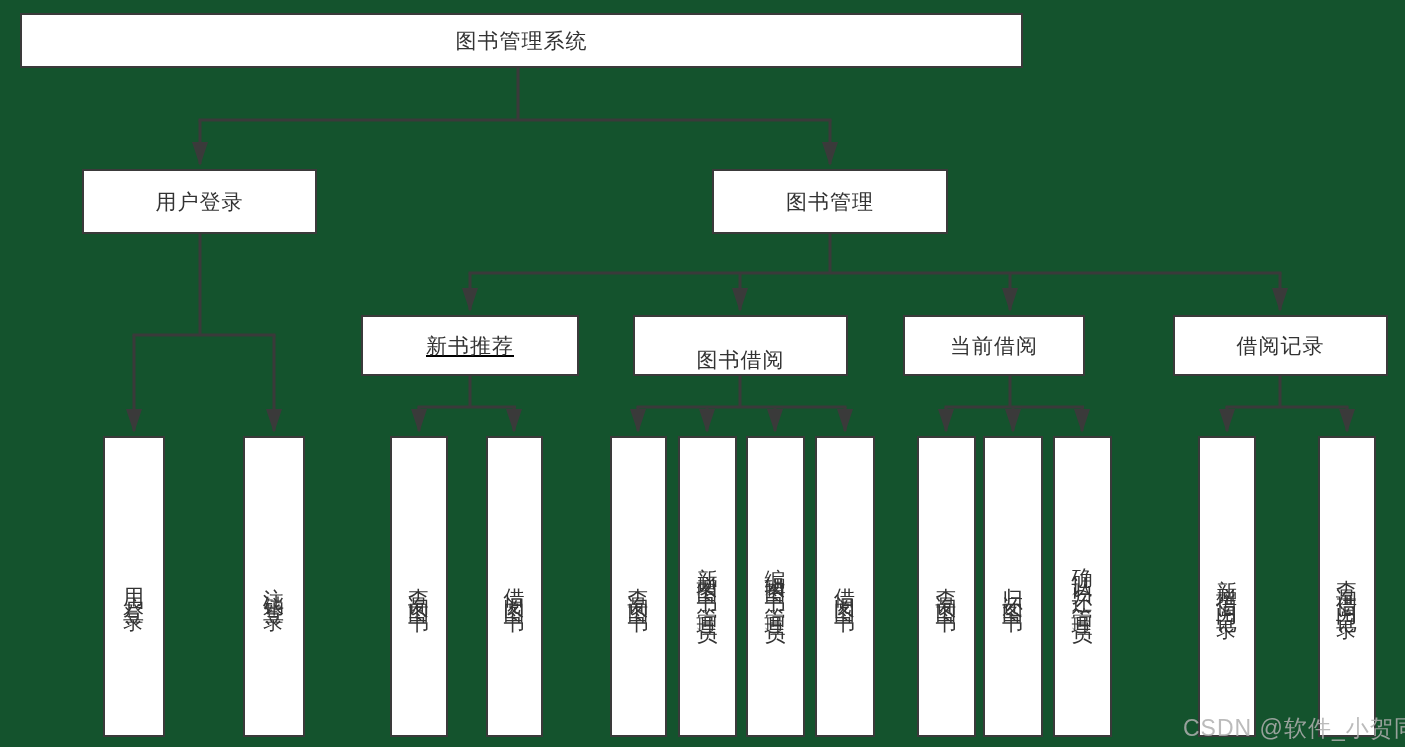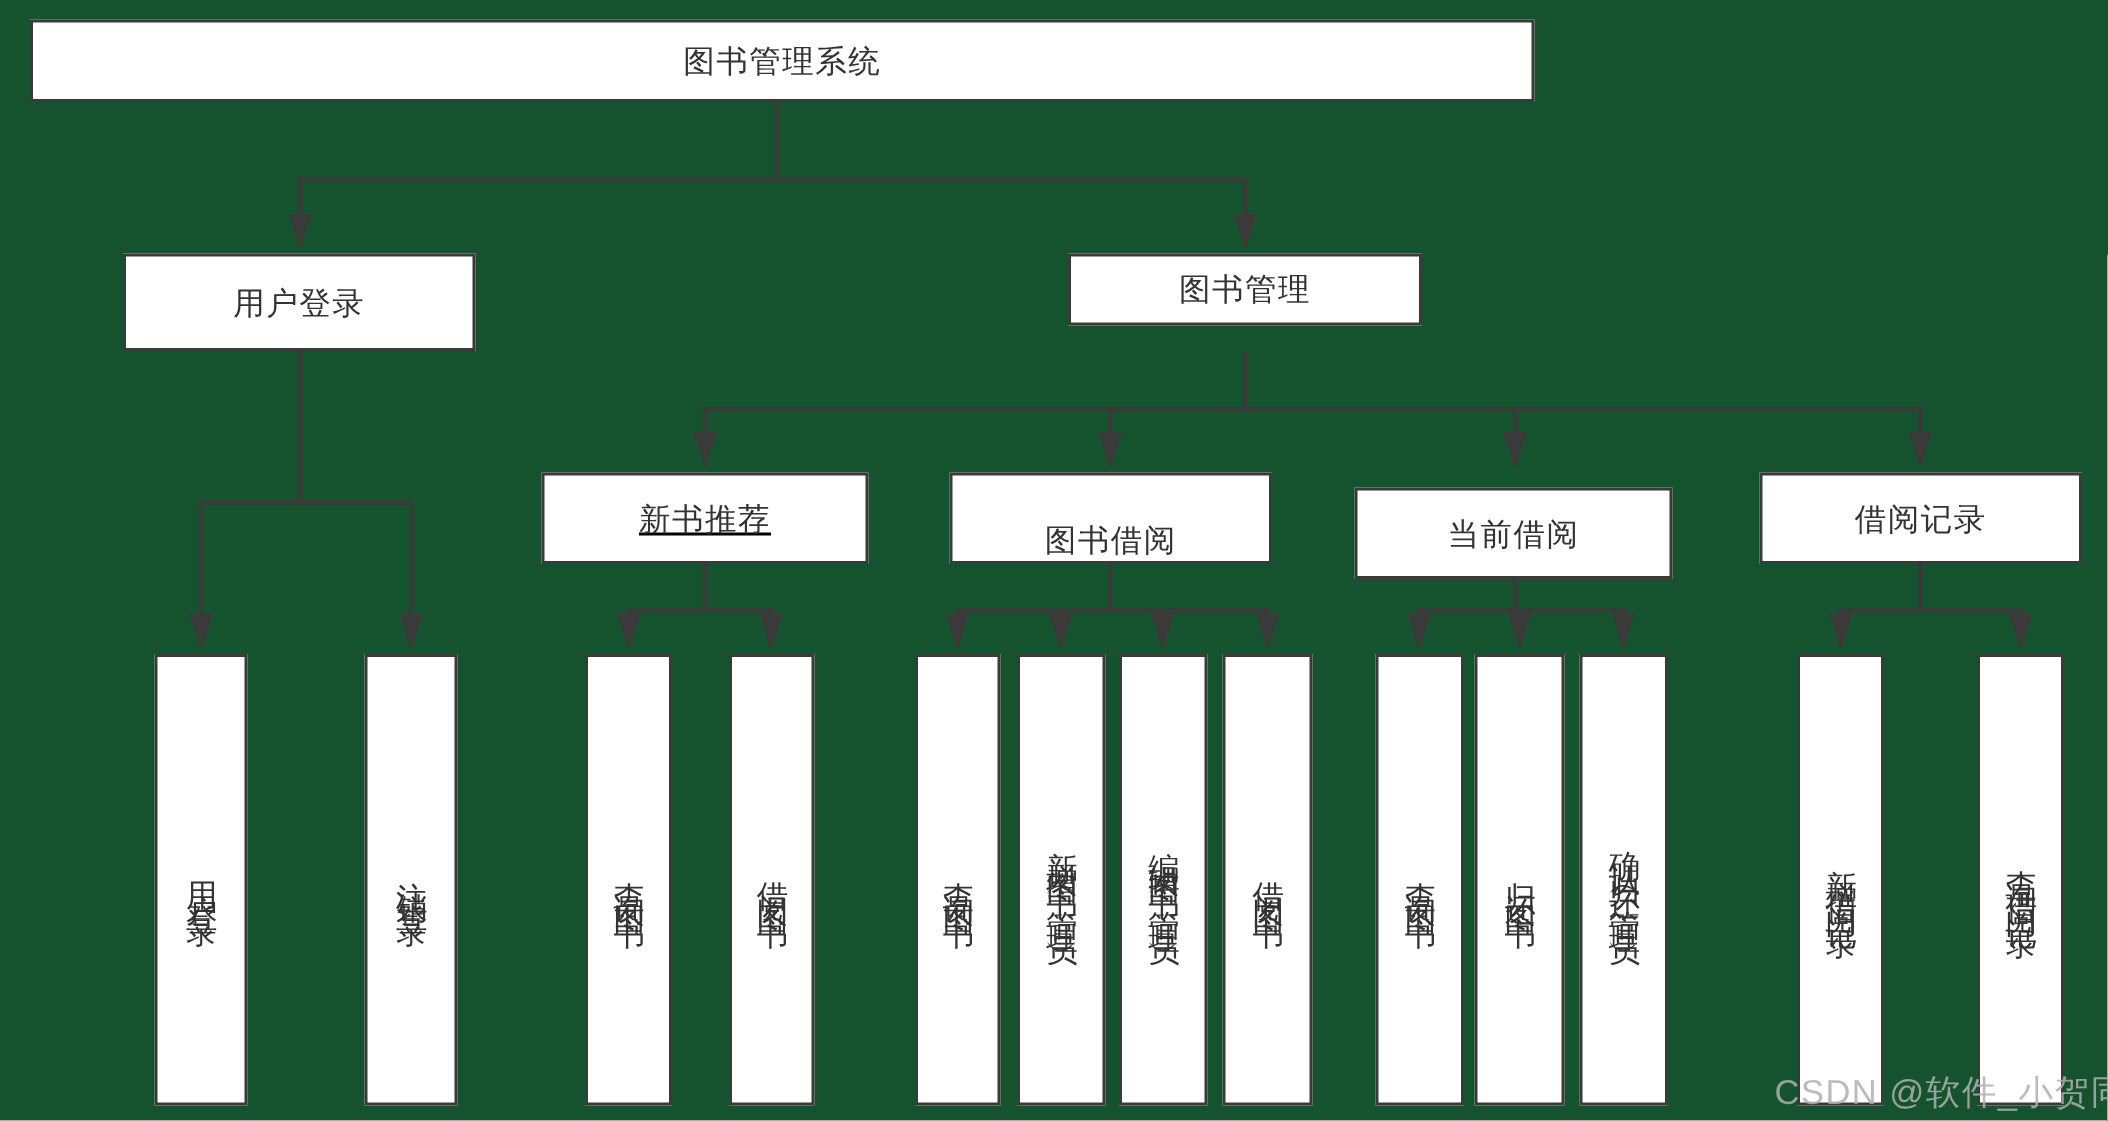--- a/index.html
+++ b/index.html
@@ -50,24 +50,24 @@
     text-orientation: mixed;
     font-size: 21px;
     color: #333333;
     letter-spacing: 8px;
     line-height: 1;
     white-space: nowrap;
   }
   
   #node-root        { left: 20px;   top: 13px;  width: 1003px; height: 55px; }
   #node-user-login  { left: 82px;   top: 169px; width: 235px;  height: 65px; }
-  #node-book-mgmt   { left: 712px;  top: 169px; width: 236px;  height: 48px; }
+  #node-book-mgmt   { left: 712px;  top: 169px; width: 236px;  height: 65px; }
   #node-new-books      { left: 361px;  top: 315px; width: 218px; height: 61px; text-decoration: underline; }
   #node-book-borrow    { left: 633px;  top: 315px; width: 215px; height: 61px; align-items: flex-end; }
-  #node-current-borrow { left: 903px;  top: 325px; width: 212px; height: 61px; }
+  #node-current-borrow { left: 903px;  top: 315px; width: 182px; height: 61px; }
   #node-borrow-records { left: 1173px; top: 315px; width: 215px; height: 61px; }
 
   #leaf-ul-0 { left: 103px;  width: 62px; }
   #leaf-ul-1 { left: 243px;  width: 62px; }
   #leaf-nb-0 { left: 390px;  width: 58px; }
   #leaf-nb-1 { left: 486px;  width: 57px; }
   #leaf-bb-0 { left: 610px;  width: 57px; }
   #leaf-bb-1 { left: 678px;  width: 59px; }
   #leaf-bb-2 { left: 746px;  width: 59px; }
   #leaf-bb-3 { left: 815px;  width: 60px; }

